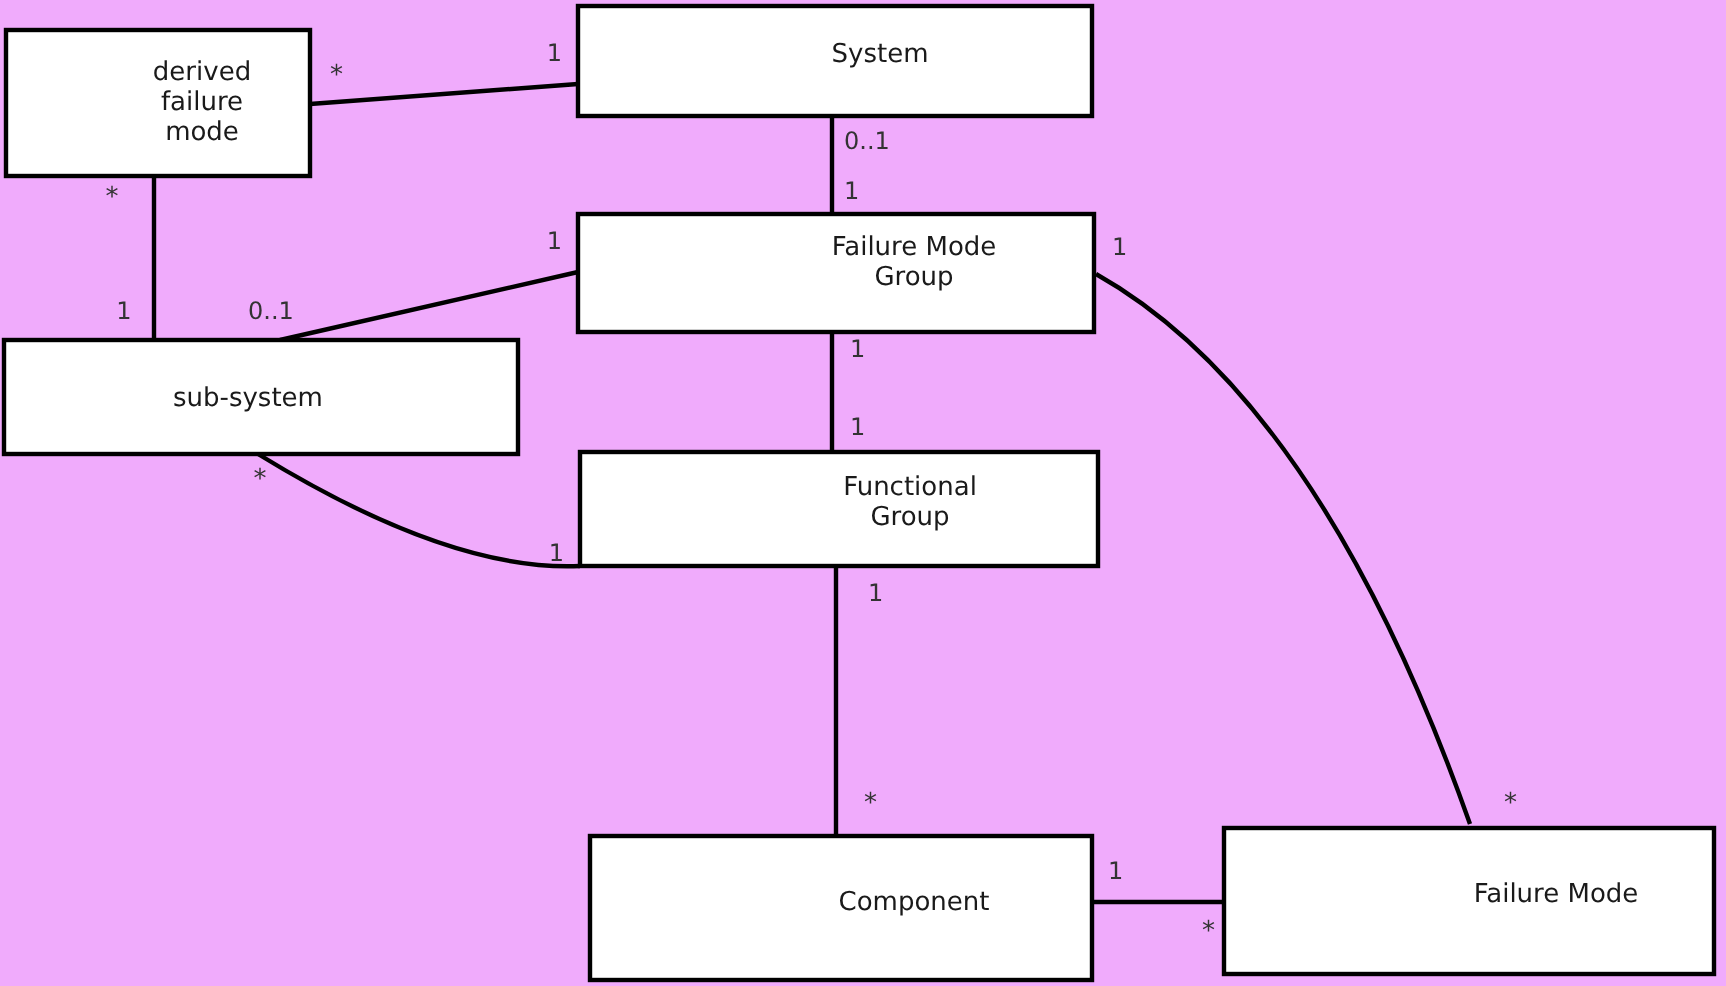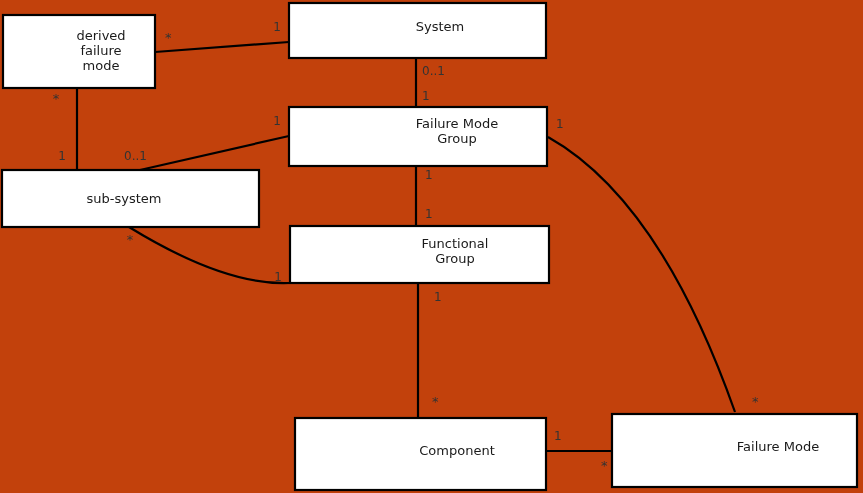--- a/index.html
+++ b/index.html
@@ -7,21 +7,21 @@
     padding: 0;
     background: #ffffff;
   }
   body {
     font-family: "DejaVu Sans", sans-serif;
   }
   #diagram-root {
     position: relative;
     width: 863px;
     height: 493px;
-    background: #c2410c;
+    background: #f0abfc;
     overflow: hidden;
   }
   svg.diagram-canvas {
     position: absolute;
     top: 0;
     left: 0;
     width: 863px;
     height: 493px;
   }
   .class-box {

